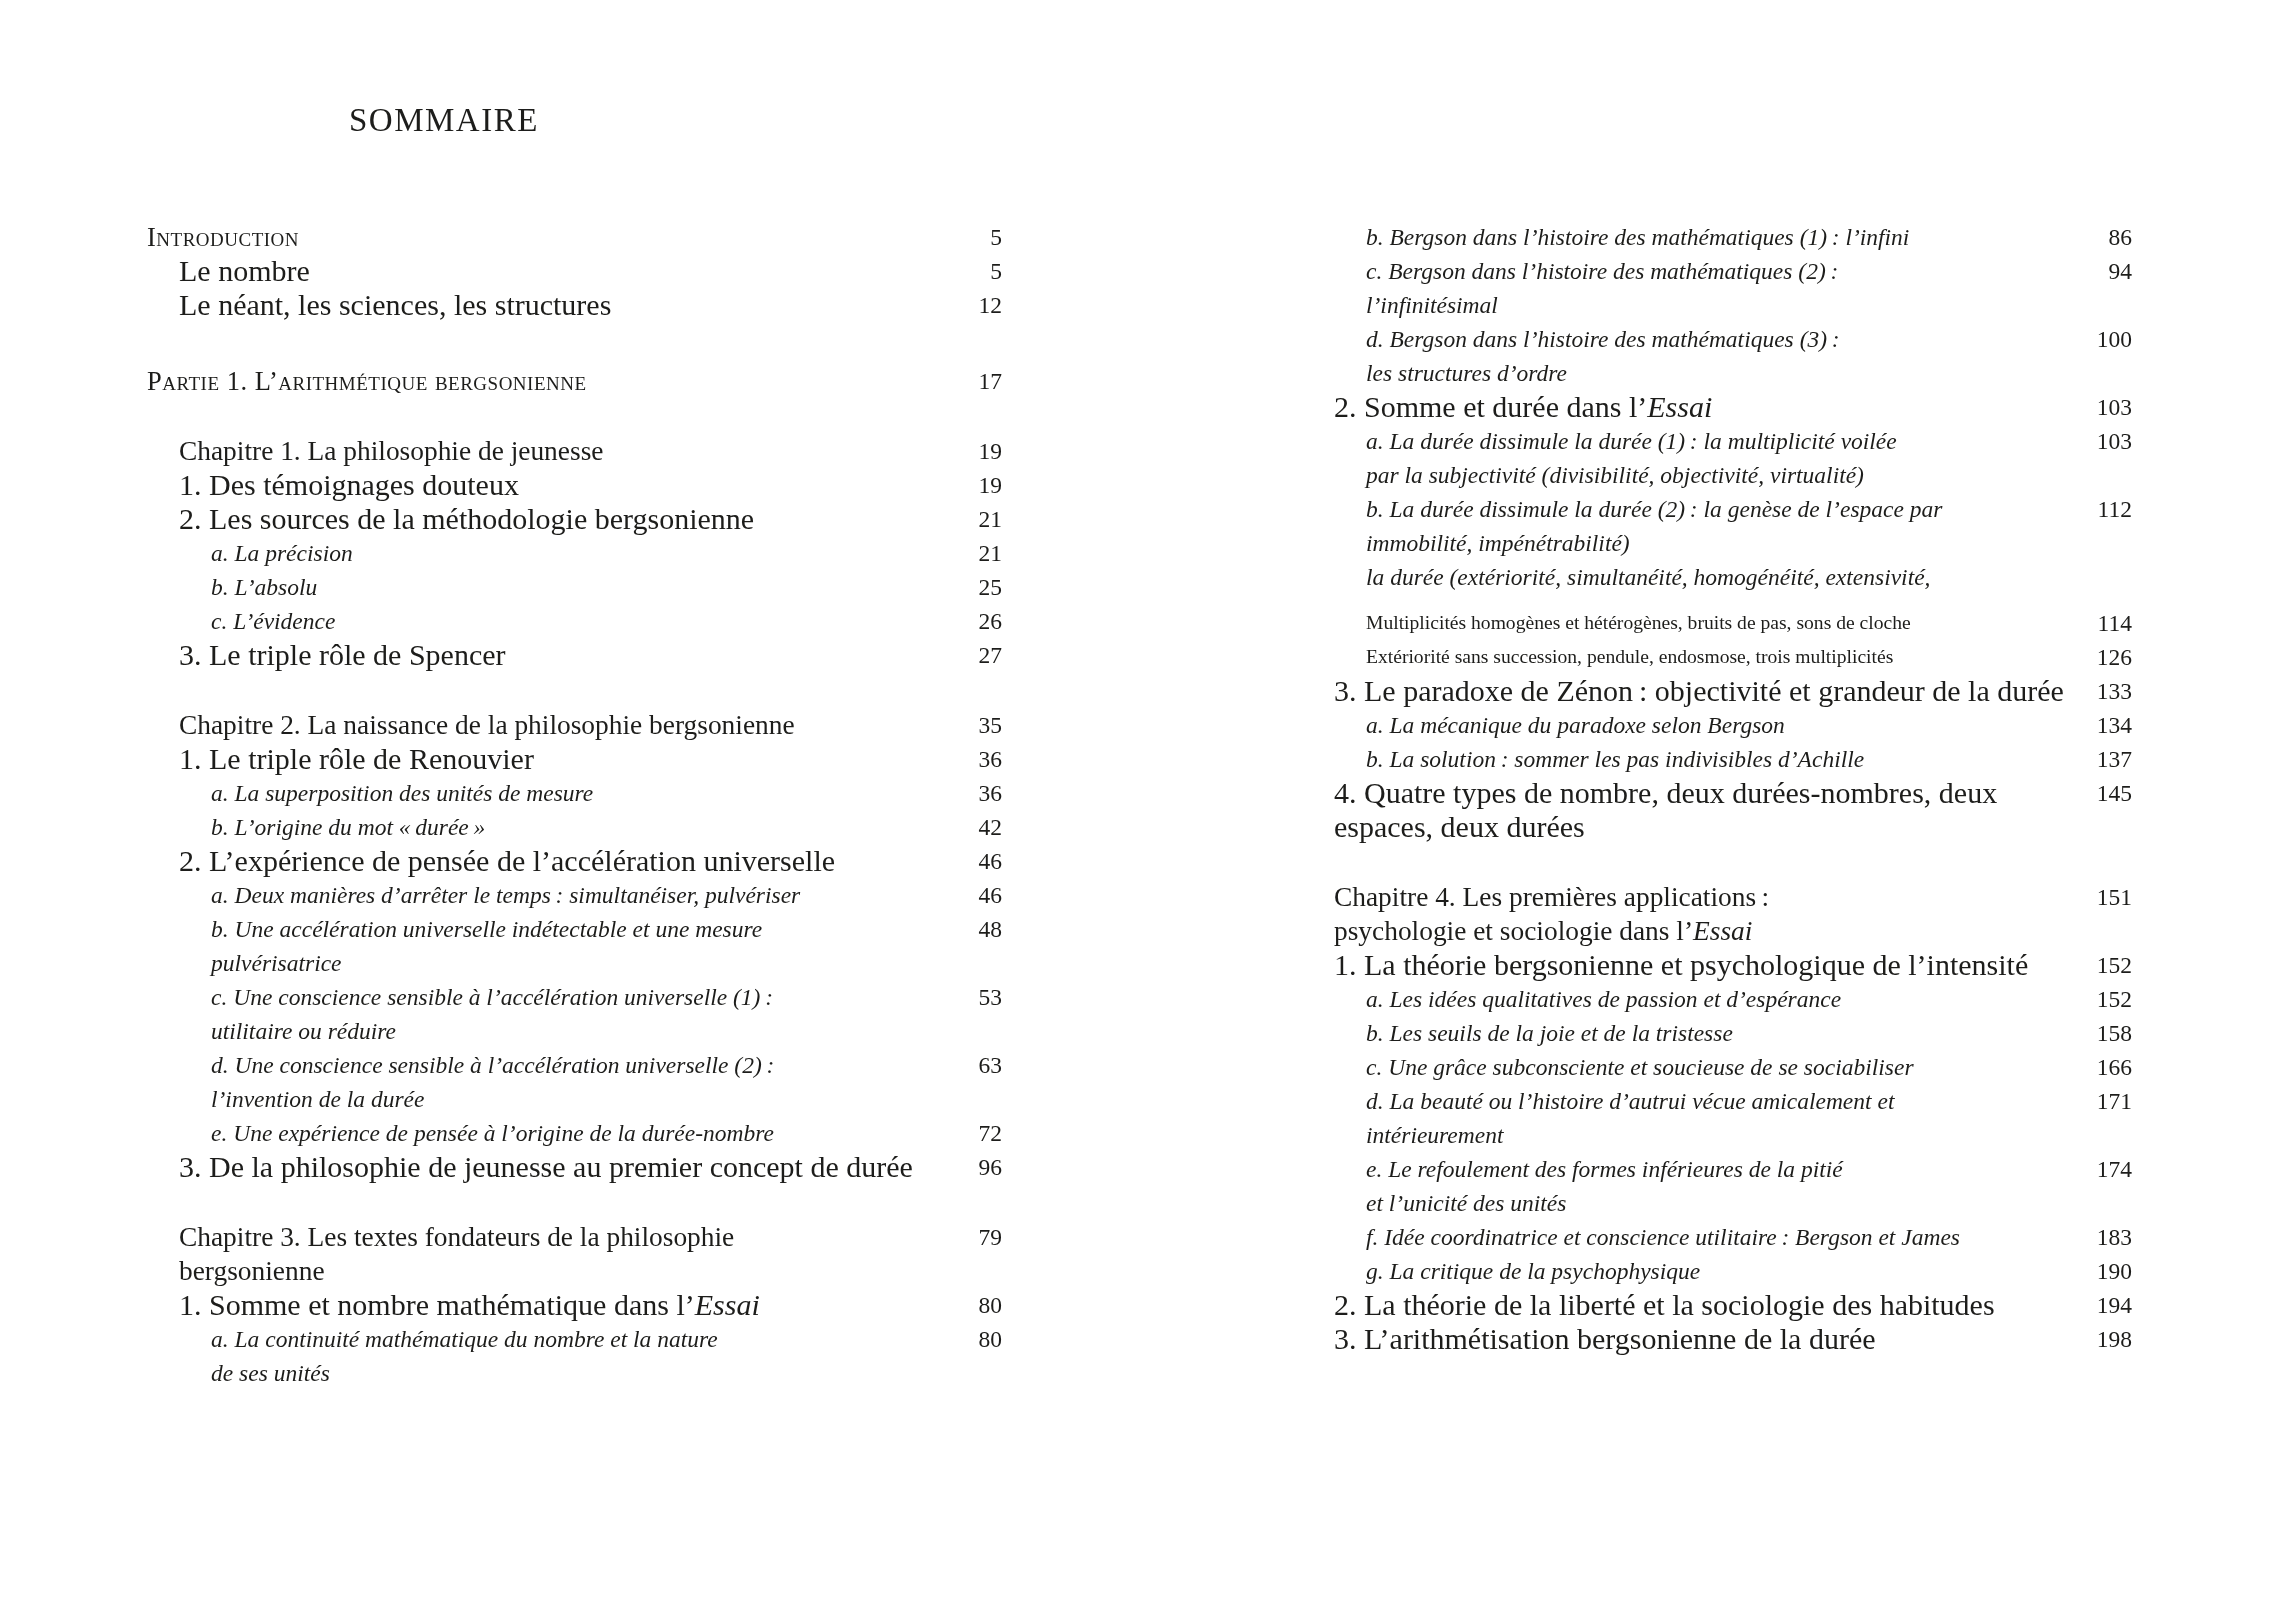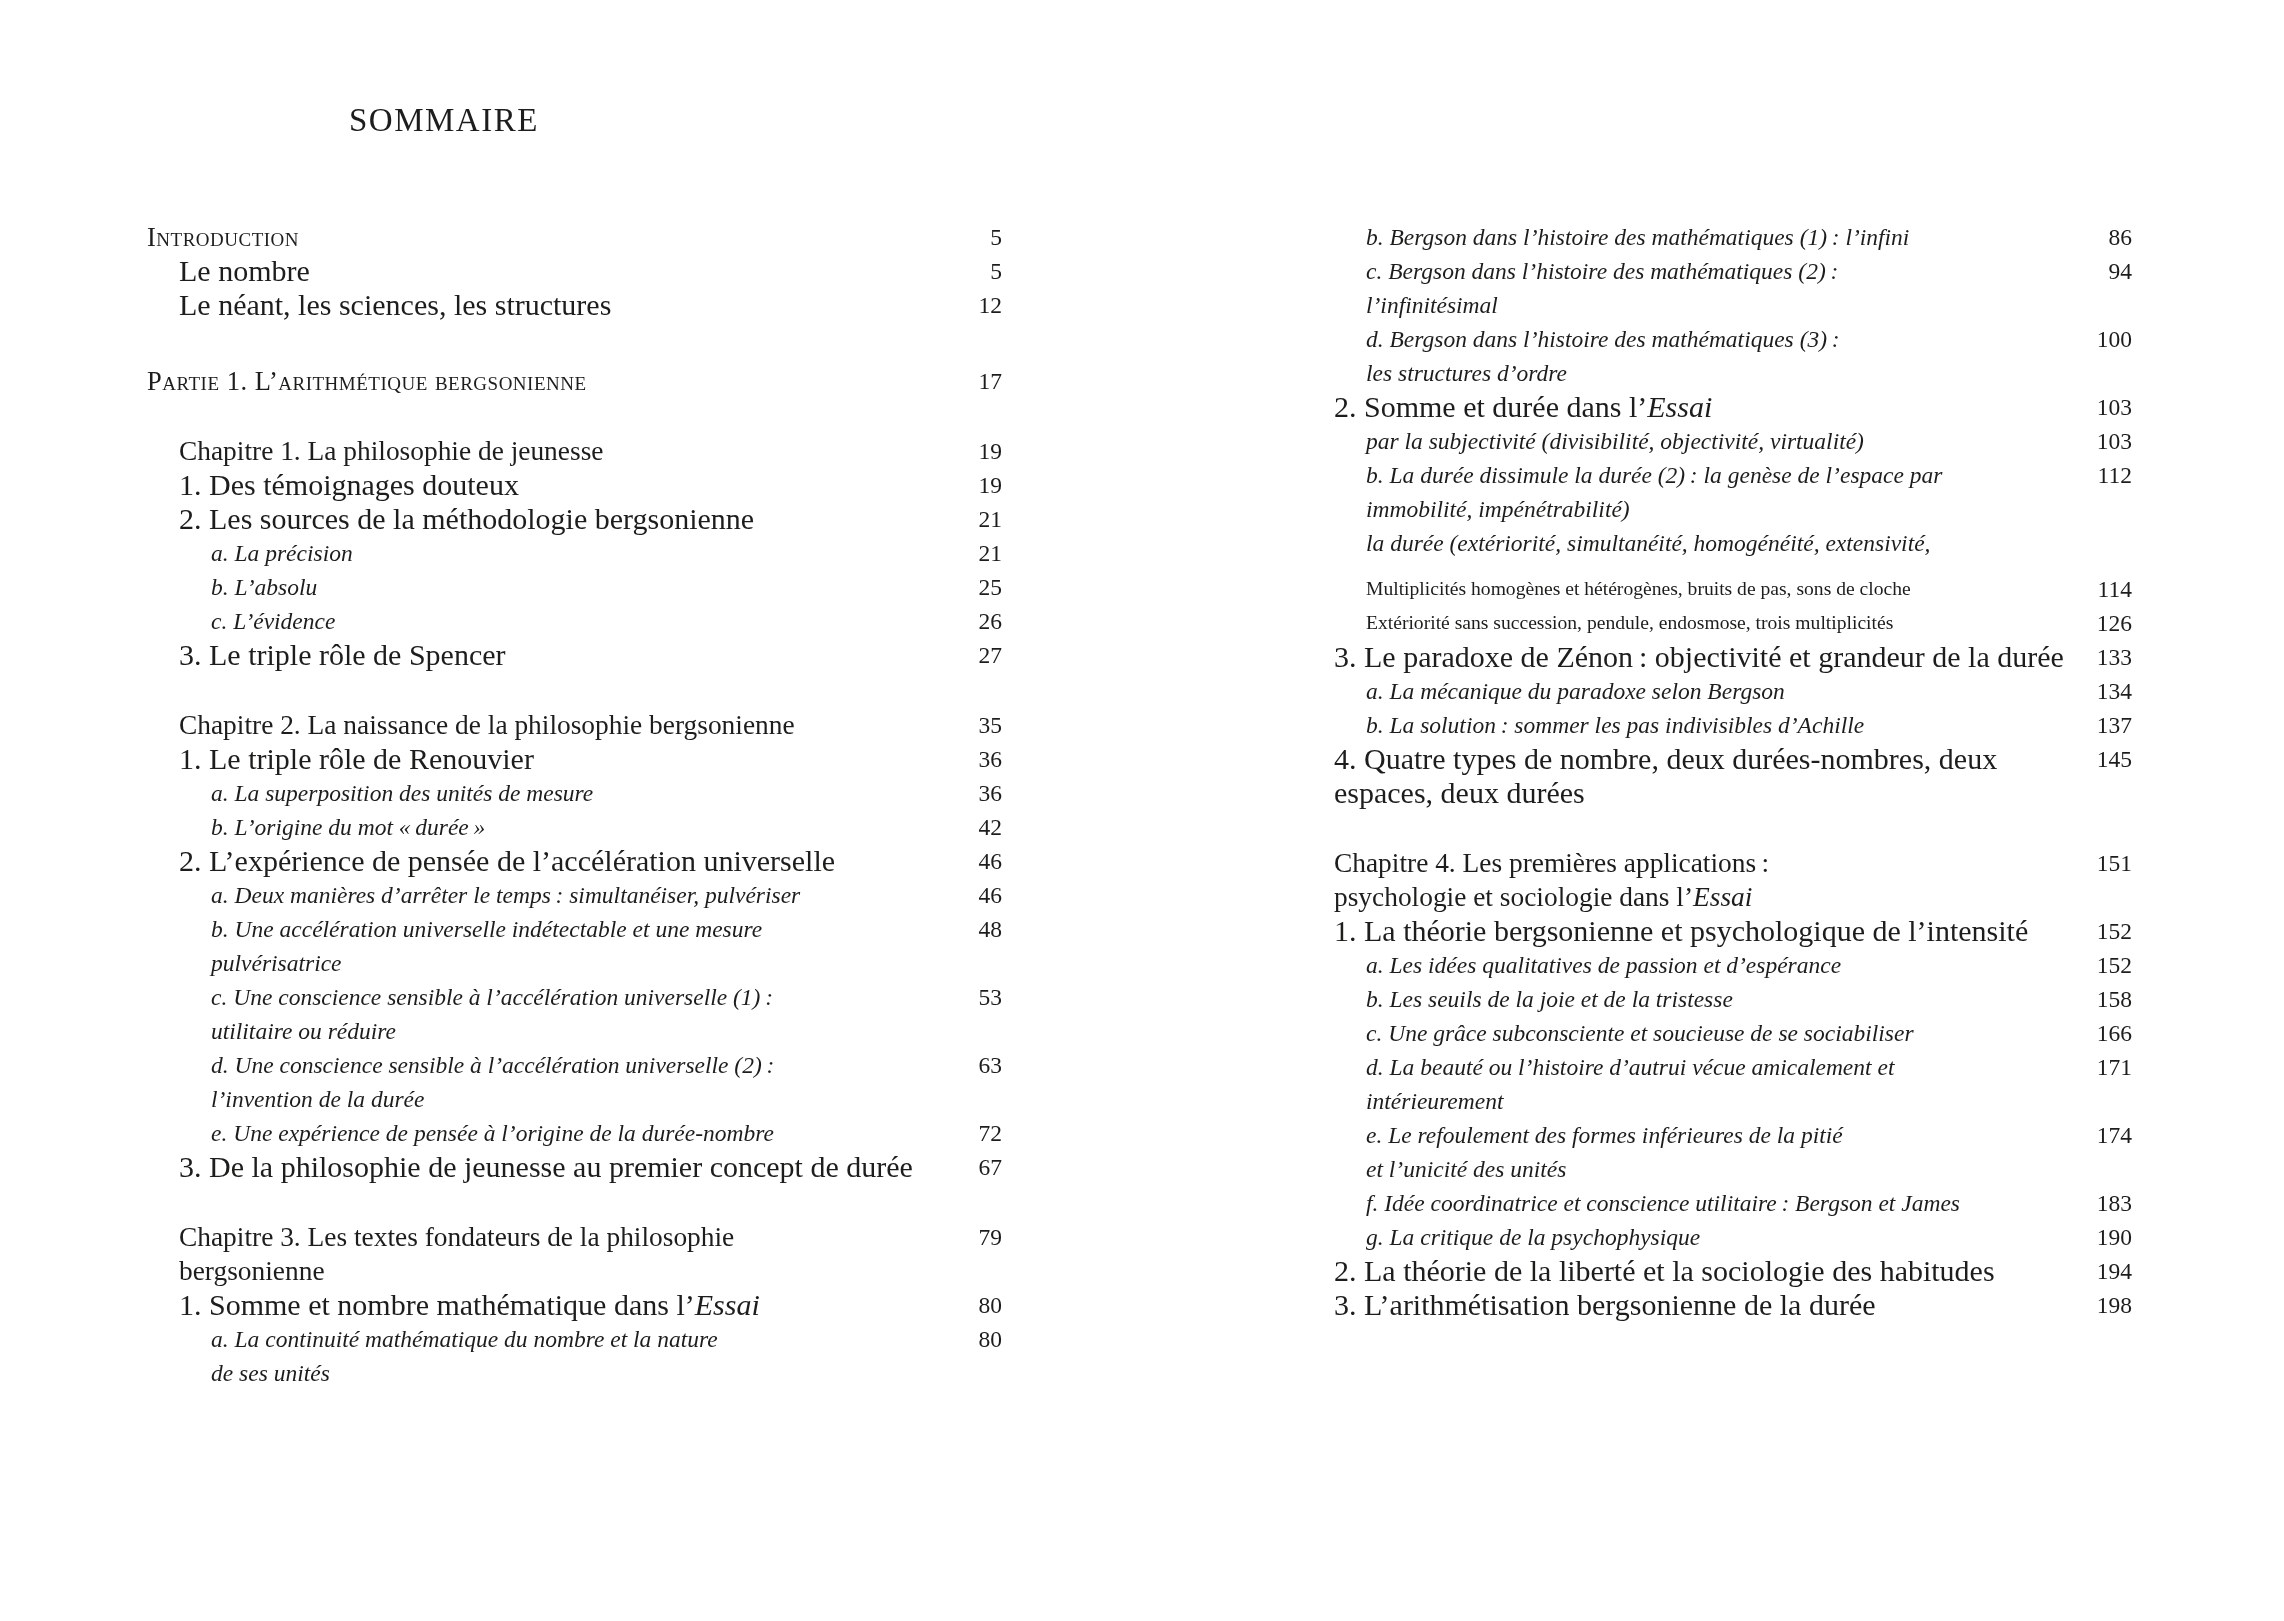--- a/index.html
+++ b/index.html
@@ -171,21 +171,21 @@
       <div class="row style-subitem">
         <div class="text ind-2">
           <div class="ln"><span>e. Une expérience de pensée à l’origine de la durée-nombre</span></div>
         </div>
         <div class="page">72</div>
       </div>
       <div class="row style-item">
         <div class="text ind-1">
           <div class="ln"><span>3. De la philosophie de jeunesse au premier concept de durée</span></div>
         </div>
-        <div class="page">67</div>
+        <div class="page">96</div>
       </div>
       <div class="row style-chapter gap-md">
         <div class="text ind-1">
           <div class="ln"><span>Chapitre 3. Les textes fondateurs de la philosophie</span></div>
           <div class="ln"><span>bergsonienne</span></div>
         </div>
         <div class="page">79</div>
       </div>
       <div class="row style-item">
         <div class="text ind-1">
@@ -223,20 +223,21 @@
         <div class="page">100</div>
       </div>
       <div class="row style-item">
         <div class="text ind-0">
           <div class="ln"><span>2. Somme et durée dans l’</span><span class="em">Essai</span></div>
         </div>
         <div class="page">103</div>
       </div>
       <div class="row style-subitem">
         <div class="text ind-1">
+          <div class="ln"><span>a. La durée dissimule la durée (1) : la multiplicité voilée</span></div>
           <div class="ln"><span>par la subjectivité (divisibilité, objectivité, virtualité)</span></div>
         </div>
         <div class="page">103</div>
       </div>
       <div class="row style-subitem">
         <div class="text ind-1">
           <div class="ln"><span>b. La durée dissimule la durée (2) : la genèse de l’espace par</span></div>
           <div class="ln"><span>immobilité, impénétrabilité)</span></div>
           <div class="ln"><span>la durée (extériorité, simultanéité, homogénéité, extensivité,</span></div>
         </div>

